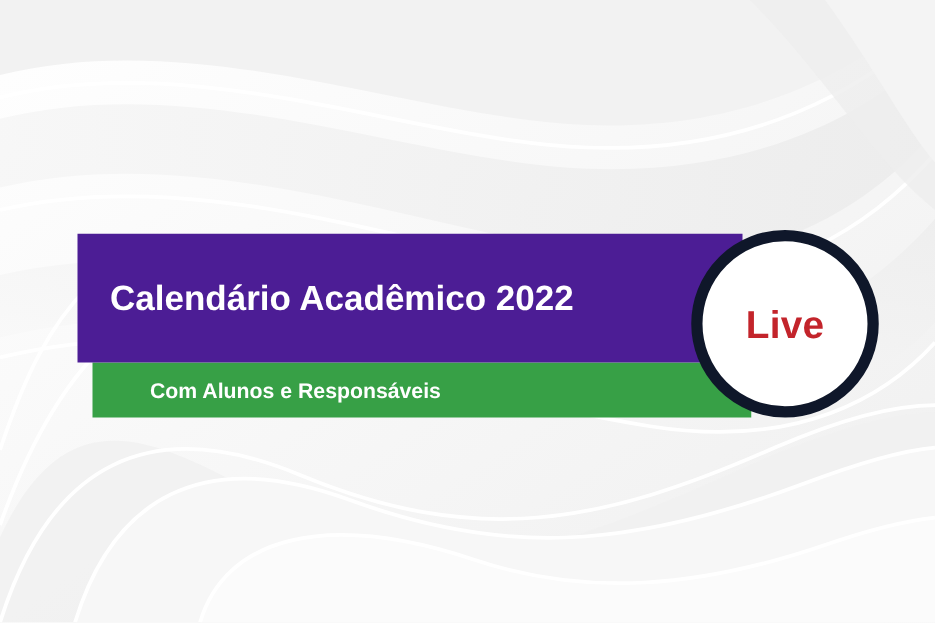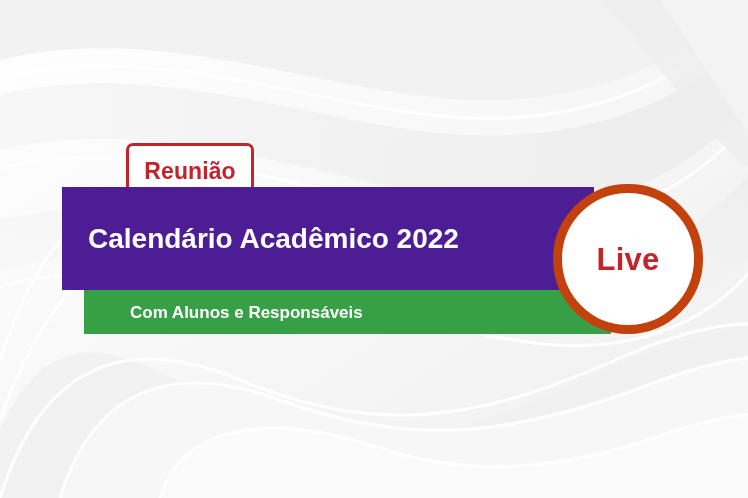--- a/index.html
+++ b/index.html
@@ -46,21 +46,21 @@
     font-size: 23px;
     font-weight: bold;
     letter-spacing: 0.1px;
     line-height: 1;
     white-space: nowrap;
   }
 
   
   .band-green {
     position: absolute;
-    left: 84px;
+    left: 74px;
     top: 290px;
     width: 527px;
     height: 44px;
     background: #37a046;
     z-index: 4;
     display: flex;
     align-items: center;
   }
   .band-green .label {
     color: #ffffff;
@@ -93,21 +93,21 @@
   }
 
   
   .badge-live {
     position: absolute;
     left: 553px;
     top: 184px;
     width: 150px;
     height: 150px;
     box-sizing: border-box;
-    border: 9px solid #c2410c;
+    border: 9px solid #0f172a;
     border-radius: 50%;
     background: #ffffff;
     z-index: 6;
     display: flex;
     align-items: center;
     justify-content: center;
   }
   .badge-live .label {
     color: #c3242b;
     font-size: 31px;
@@ -157,23 +157,20 @@
     <path d="M160,498 C180,430 260,408 380,448 C470,478 560,470 660,436 C700,422 730,416 748,414 L748,498 Z" fill="#fbfbfb"></path>
     <path d="M160,498 C180,430 260,408 380,448 C470,478 560,470 660,436 C700,422 730,416 748,414" fill="none" stroke="#ffffff" stroke-width="3"></path>
 
     <path d="M600,0 C660,60 700,130 748,168 L748,0 Z" fill="#ededed" opacity="0.8"></path>
     <path d="M660,0 C700,55 726,105 748,130 L748,0 Z" fill="#f4f4f4"></path>
 
     <path d="M0,360 C20,300 40,260 70,230" fill="none" stroke="#ffffff" stroke-width="3"></path>
     <path d="M0,420 C25,350 55,300 95,265" fill="none" stroke="#ffffff" stroke-width="3"></path>
   </svg>
 
-  <div class="badge-reuniao">
-    <span class="label">Reunião</span>
-  </div>
 
   <div class="band-green">
     <span class="label">Com Alunos e Responsáveis</span>
   </div>
 
   <div class="band-red">
     <span class="label">Calendário Acadêmico 2022</span>
   </div>
 
   <div class="badge-live">

